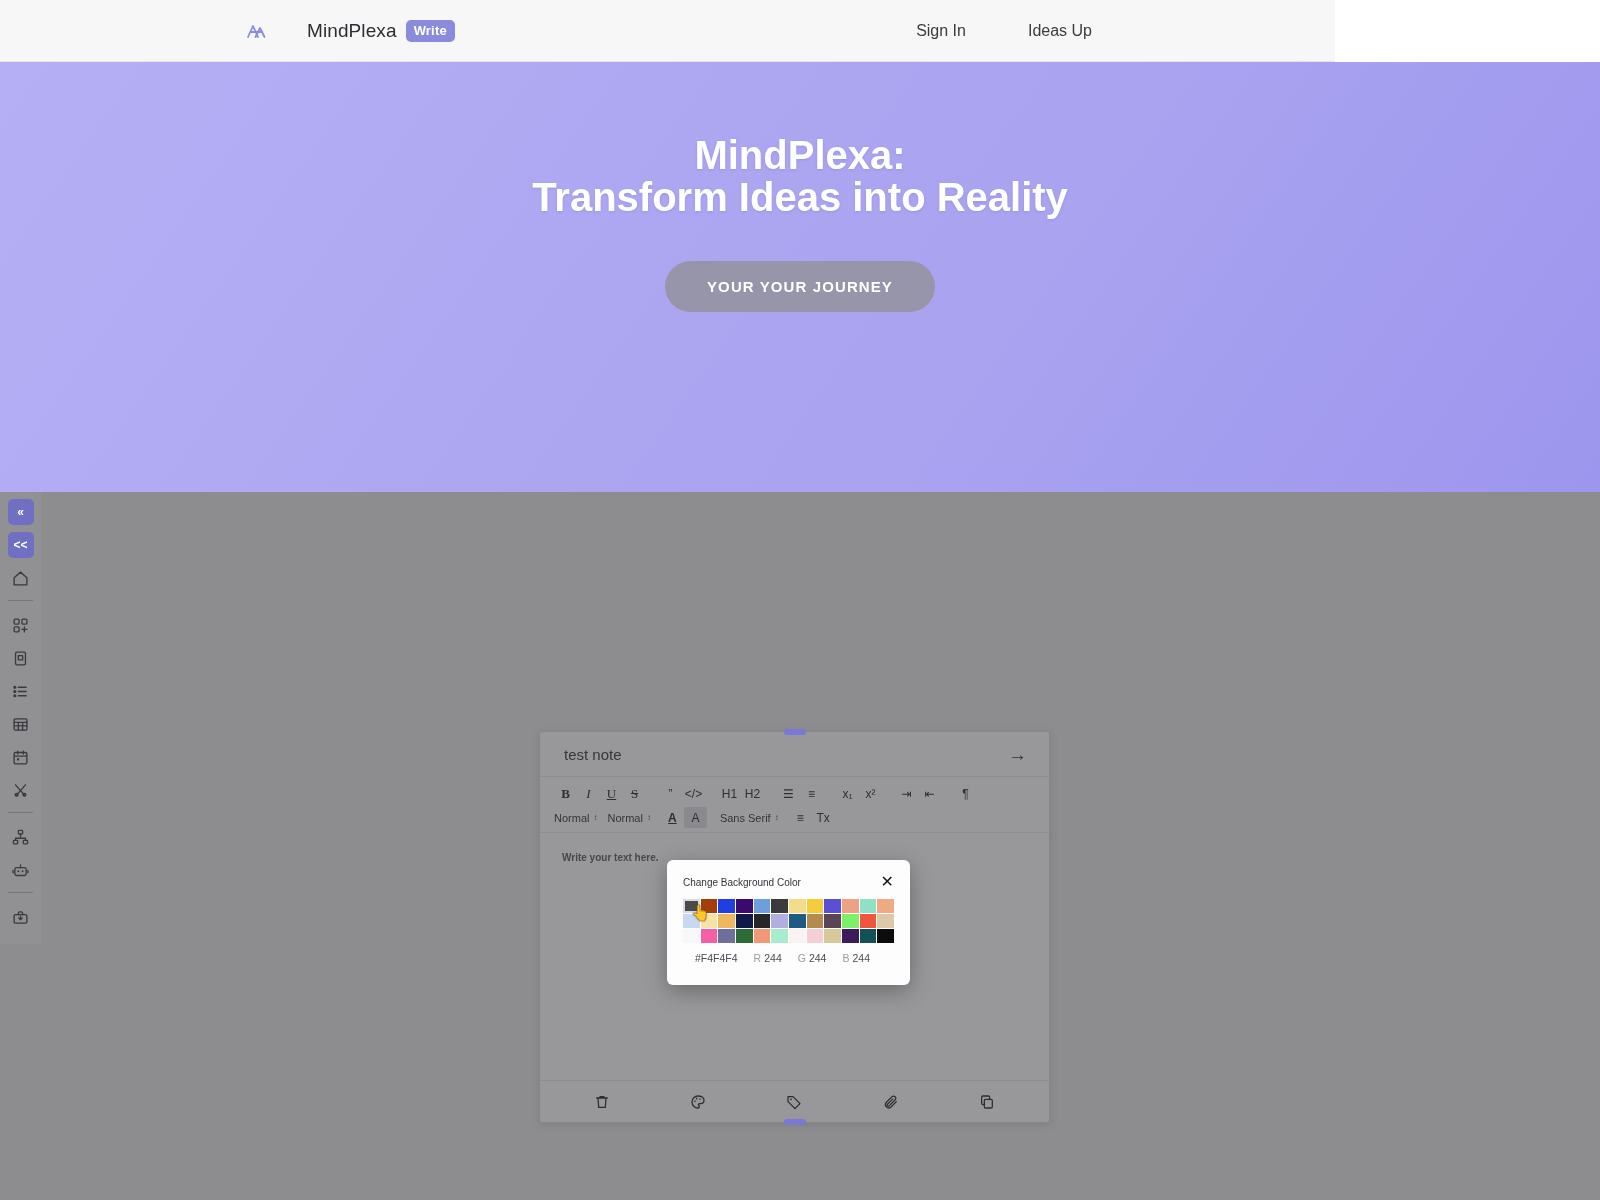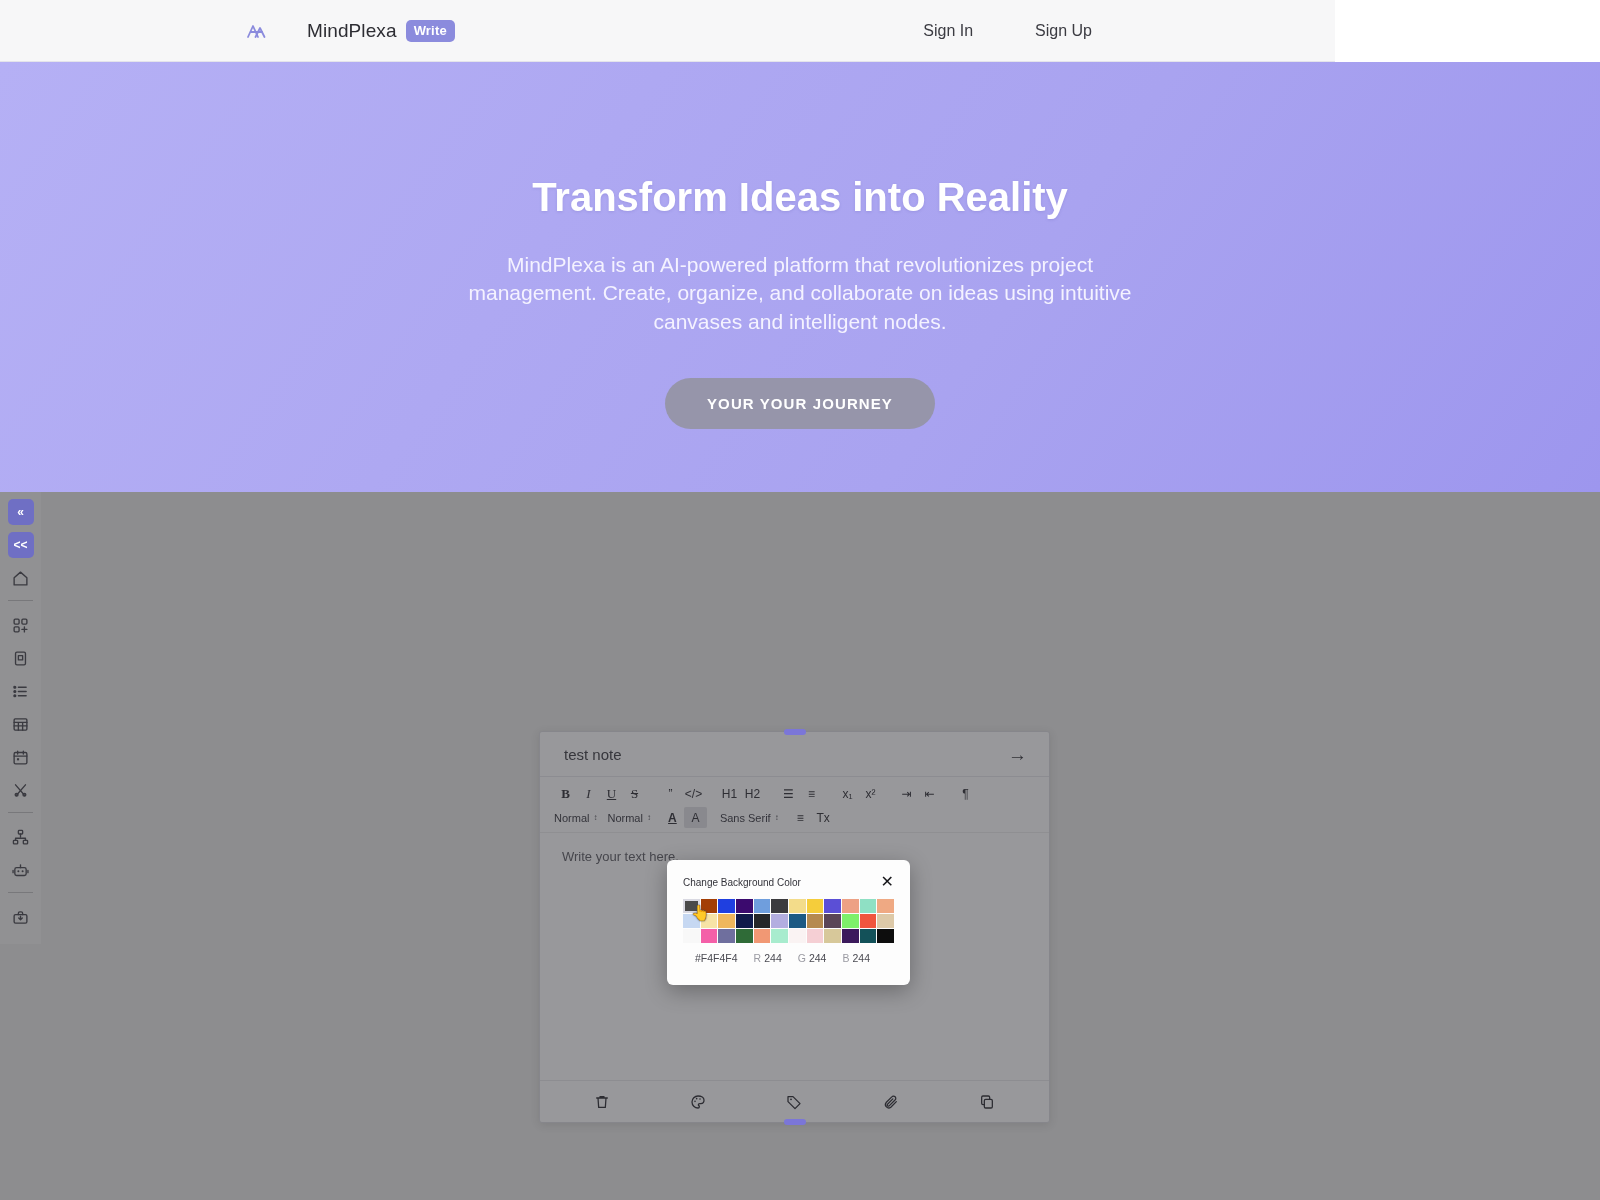--- a/index.html
+++ b/index.html
@@ -116,21 +116,21 @@
     display: flex; align-items: center; gap: 4px; font-size: 11px;
     color: #33333a; cursor: pointer; margin-right: 10px;
     font-family: "Liberation Sans", sans-serif;
   }
   .tb-sel .caret { font-size: 8px; line-height: .9; opacity: .85; }
   .tb-hl { background: rgba(110,110,118,.35); border-radius: 2px; }
 
   .note-body {
     flex: 1; position: relative; padding: 14px 22px;
   }
-  .note-placeholder { font-size: 13px; color: #46464c; }
+  .note-placeholder { font-size: 10px; color: #46464c; font-weight: bold; }
 
   .note-foot {
     height: 42px; border-top: 1px solid rgba(125,125,130,.40);
     display: flex; align-items: center; justify-content: space-around;
     padding: 0 14px;
   }
   .foot-i { cursor: pointer; color: #2c2c32; display: flex; }
 
   
   .picker {
@@ -174,30 +174,29 @@
           <path d="M3 18 L8 7 L13 18"></path>
           <path d="M10.5 18 L15 9 L19.5 18"></path>
           <path d="M6 13 L17 13"></path>
         </svg>
       </span>
       <span class="brand-name">MindPlexa</span>
       <span class="beta-badge">Write</span>
     </div>
     <div class="nav-right">
       <span class="nav-link">Sign In</span>
-      <span class="nav-link">Sign Up</span>
+      <span class="nav-link">Ideas Up</span>
     </div>
   </div>
 
   <div class="hero">
     <h1 class="hero-title">
-      <br>
+      <span>MindPlexa:</span><br>
       <span>Transform Ideas into Reality</span>
     </h1>
-    <p class="hero-sub">MindPlexa is an AI-powered platform that revolutionizes project management. Create, organize, and collaborate on ideas using intuitive canvases and intelligent nodes.</p>
     <button class="cta">YOUR YOUR JOURNEY</button>
   </div>
 
   <div class="canvas"></div>
 
   <div class="sidebar" id="sidebar">
       <div class="sb-btn accent">
         <span style="display: flex;">«</span>
       </div>
       <div class="sb-btn accent">

